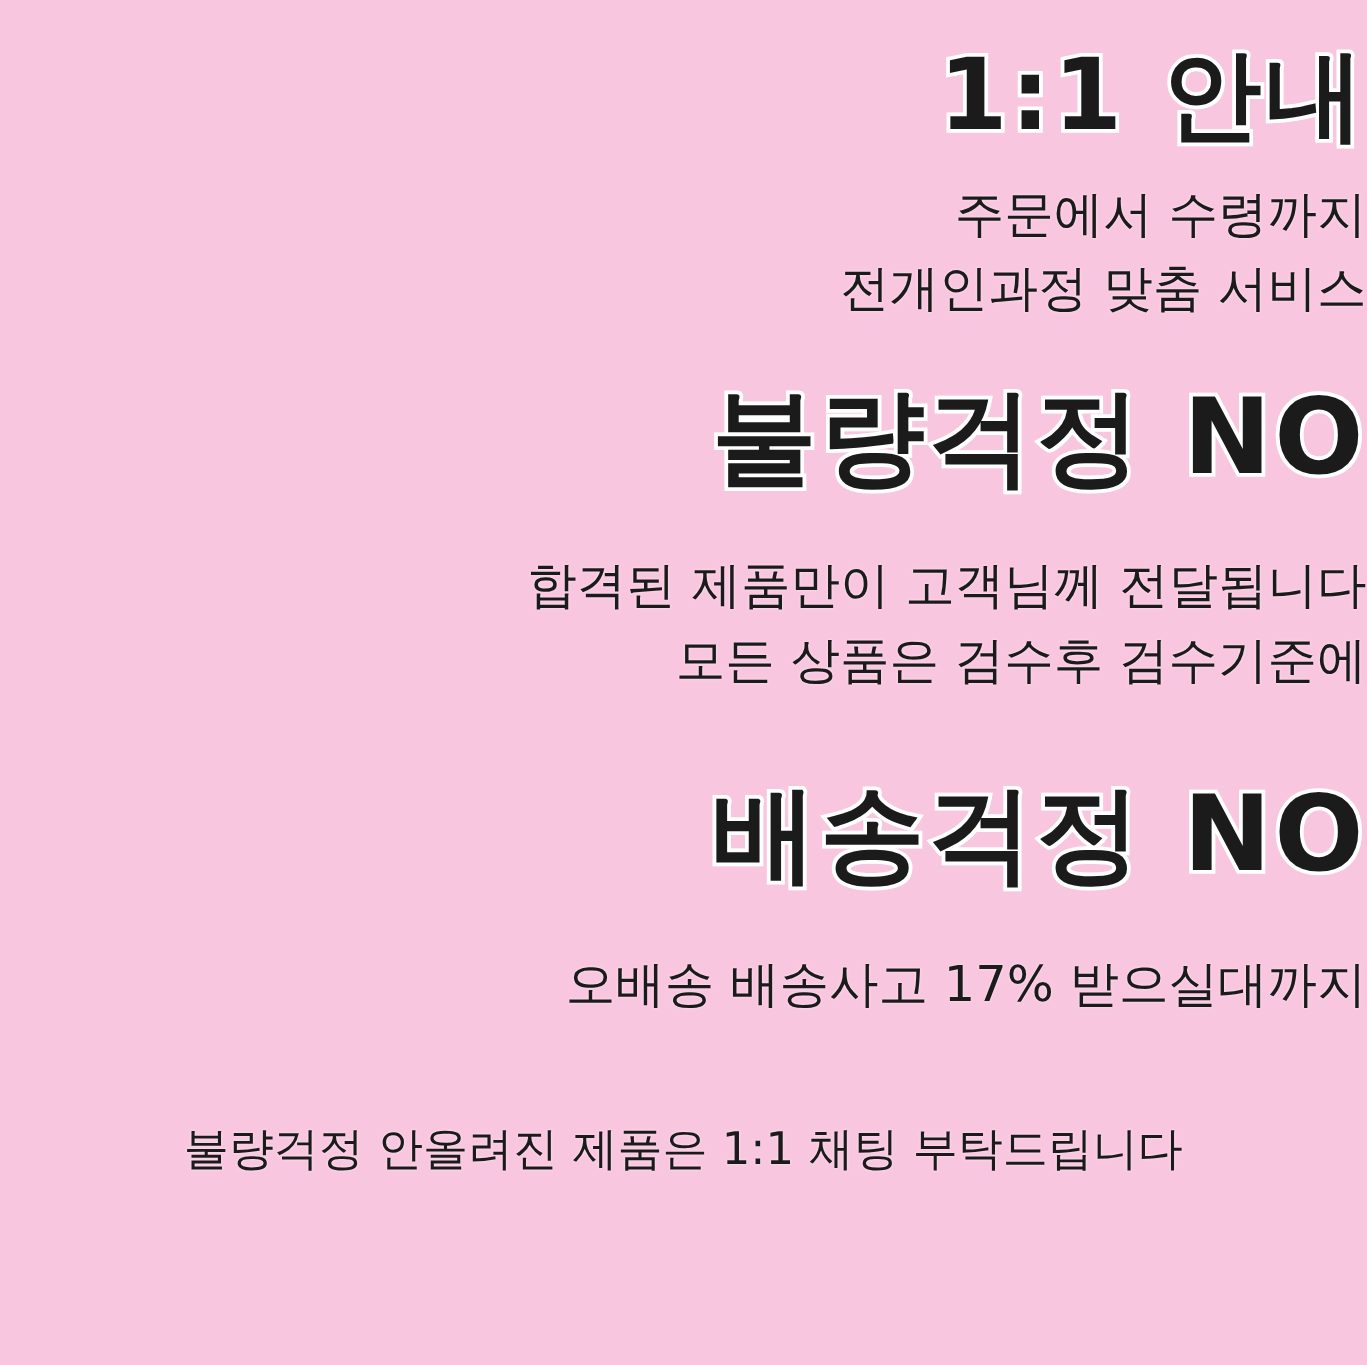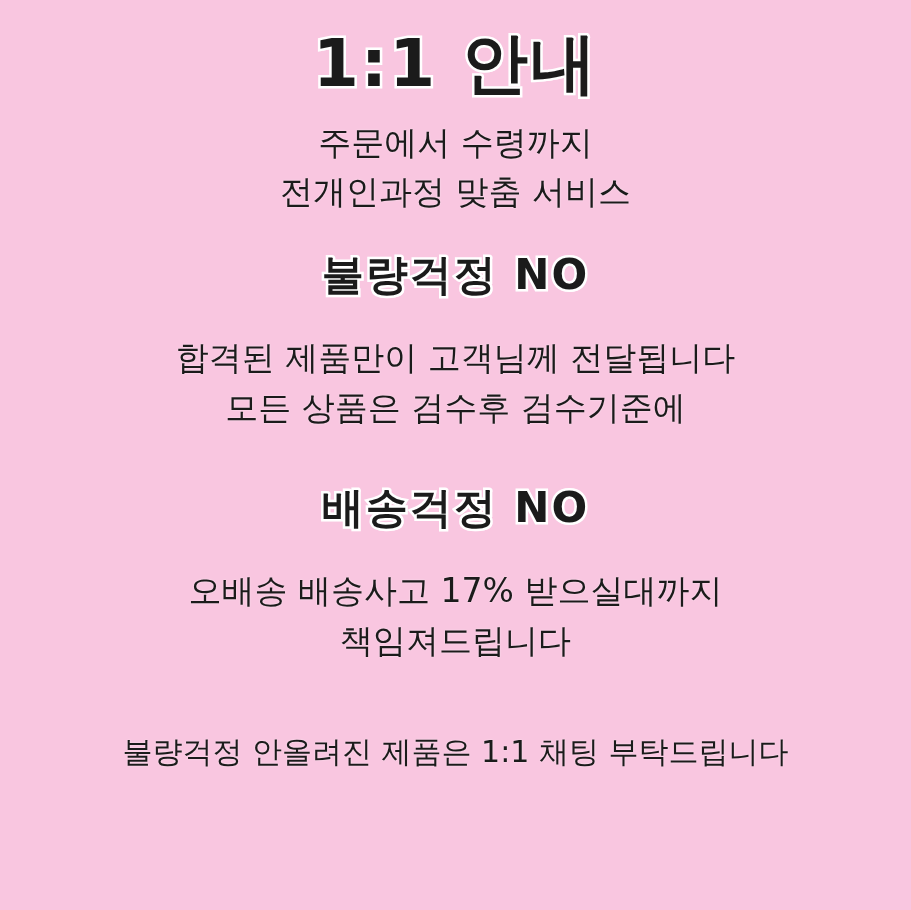--- a/index.html
+++ b/index.html
@@ -37,35 +37,35 @@
       0 0 1px #ffffff,
       2px 2px 0 rgba(255,255,255,0.85);
   }
 
   .title {
     font-size: 66px;
     margin-top: 26px;
   }
 
   .sub-heading {
-    font-size: 42px;
+    font-size: 70px;
   }
 
   .body-text {
     color: #1b1b1b;
     text-align: center;
     font-size: 33px;
     line-height: 1.5;
     font-weight: 500;
     text-shadow: 0 0 2px rgba(255,255,255,0.6);
   }
 
   .block {
     width: 100%;
-    text-align: center;
+    text-align: right;
   }
 
   .gap-sm { height: 16px; }
   .gap-md { height: 34px; }
   .gap-lg { height: 52px; }
   .gap-xl { height: 66px; }
 
   .footer-text {
     color: #1b1b1b;
     text-align: center;
@@ -103,20 +103,19 @@
   </div>
 
   <div class="gap-lg"></div>
 
   <div class="heading sub-heading block">배송걱정 NO</div>
 
   <div class="gap-md"></div>
 
   <div class="body-text block">
     <span class="line">오배송 배송사고 17% 받으실대까지</span>
-    <span class="line">책임져드립니다</span>
   </div>
 
   <div class="gap-xl"></div>
 
   <div class="footer-text block">불량걱정 안올려진 제품은 1:1 채팅 부탁드립니다</div>
 
 </div>
 
 </body></html>

